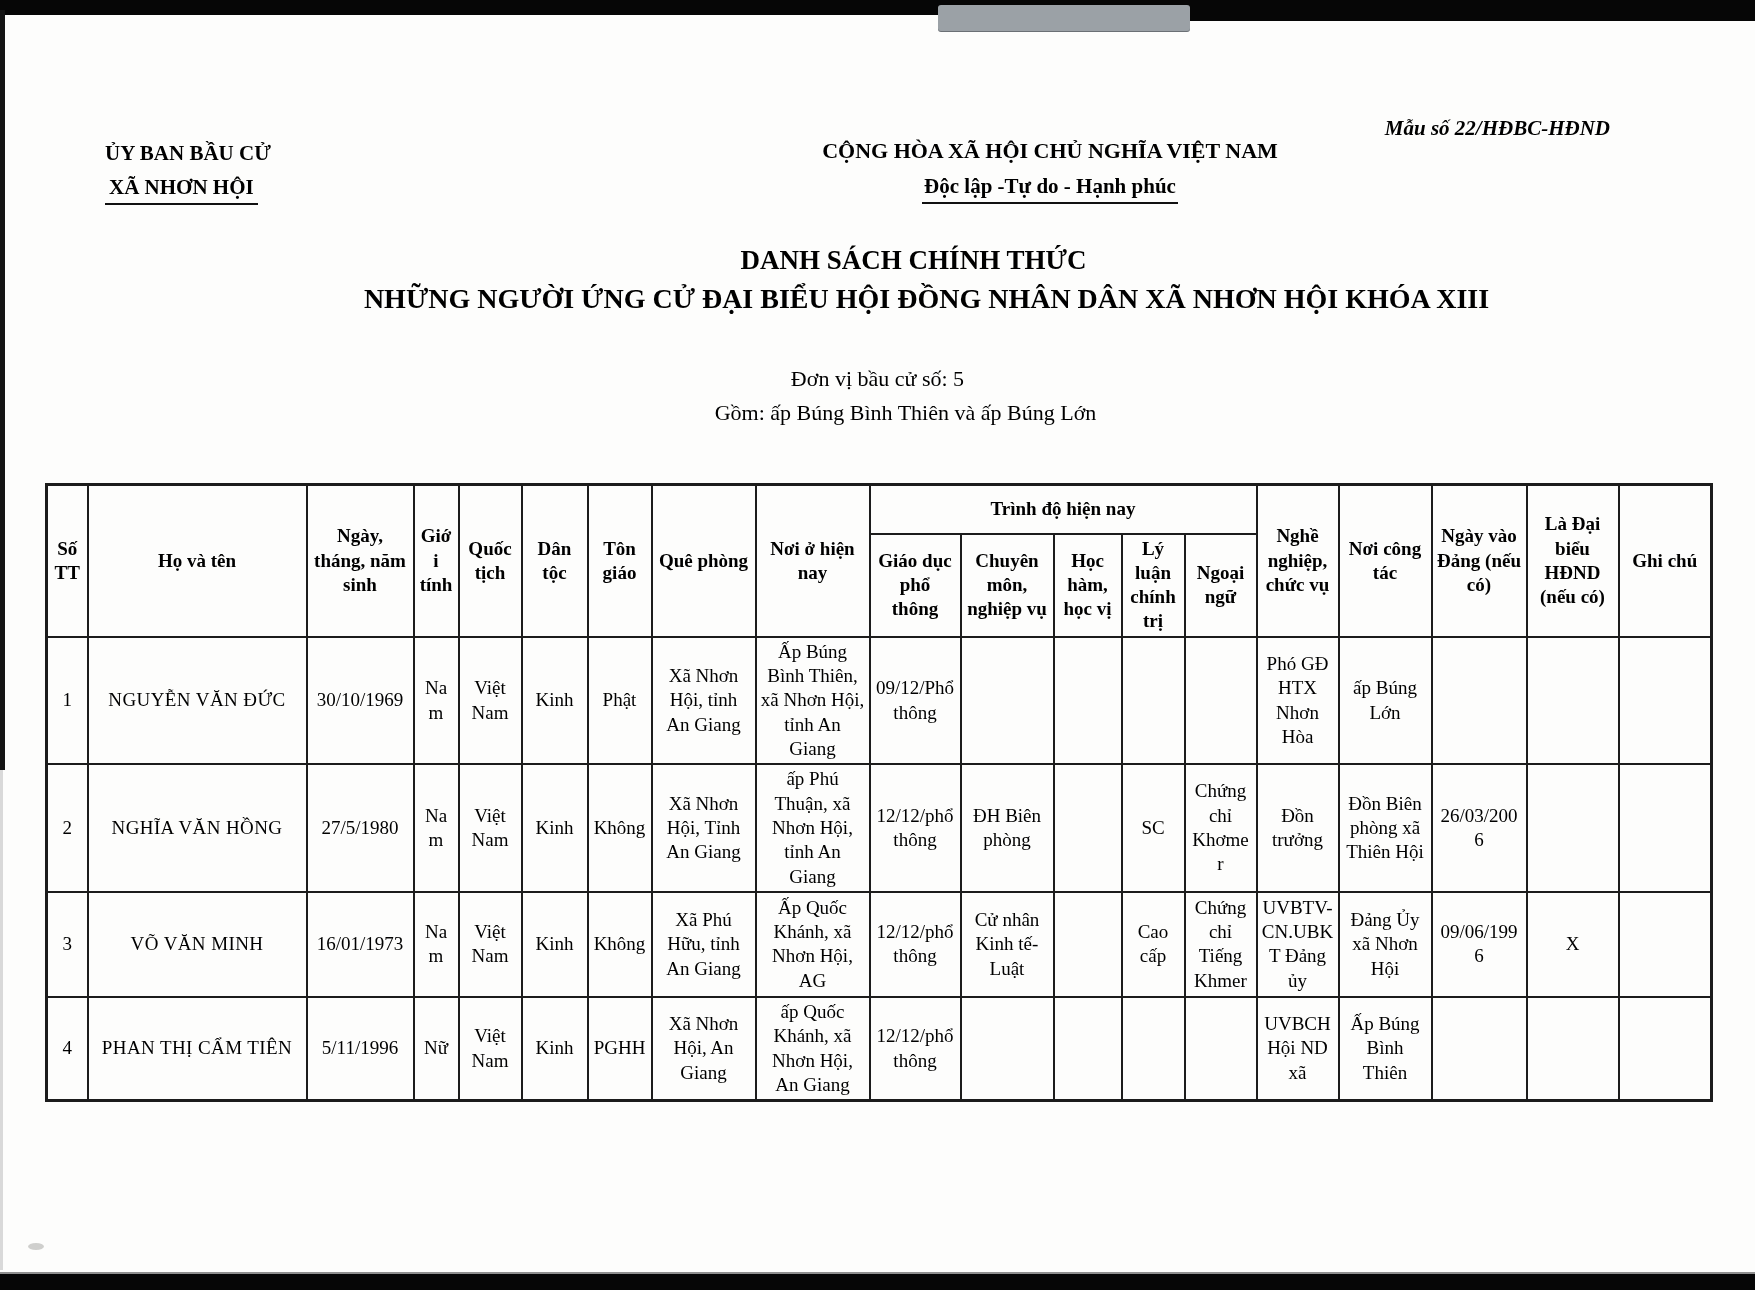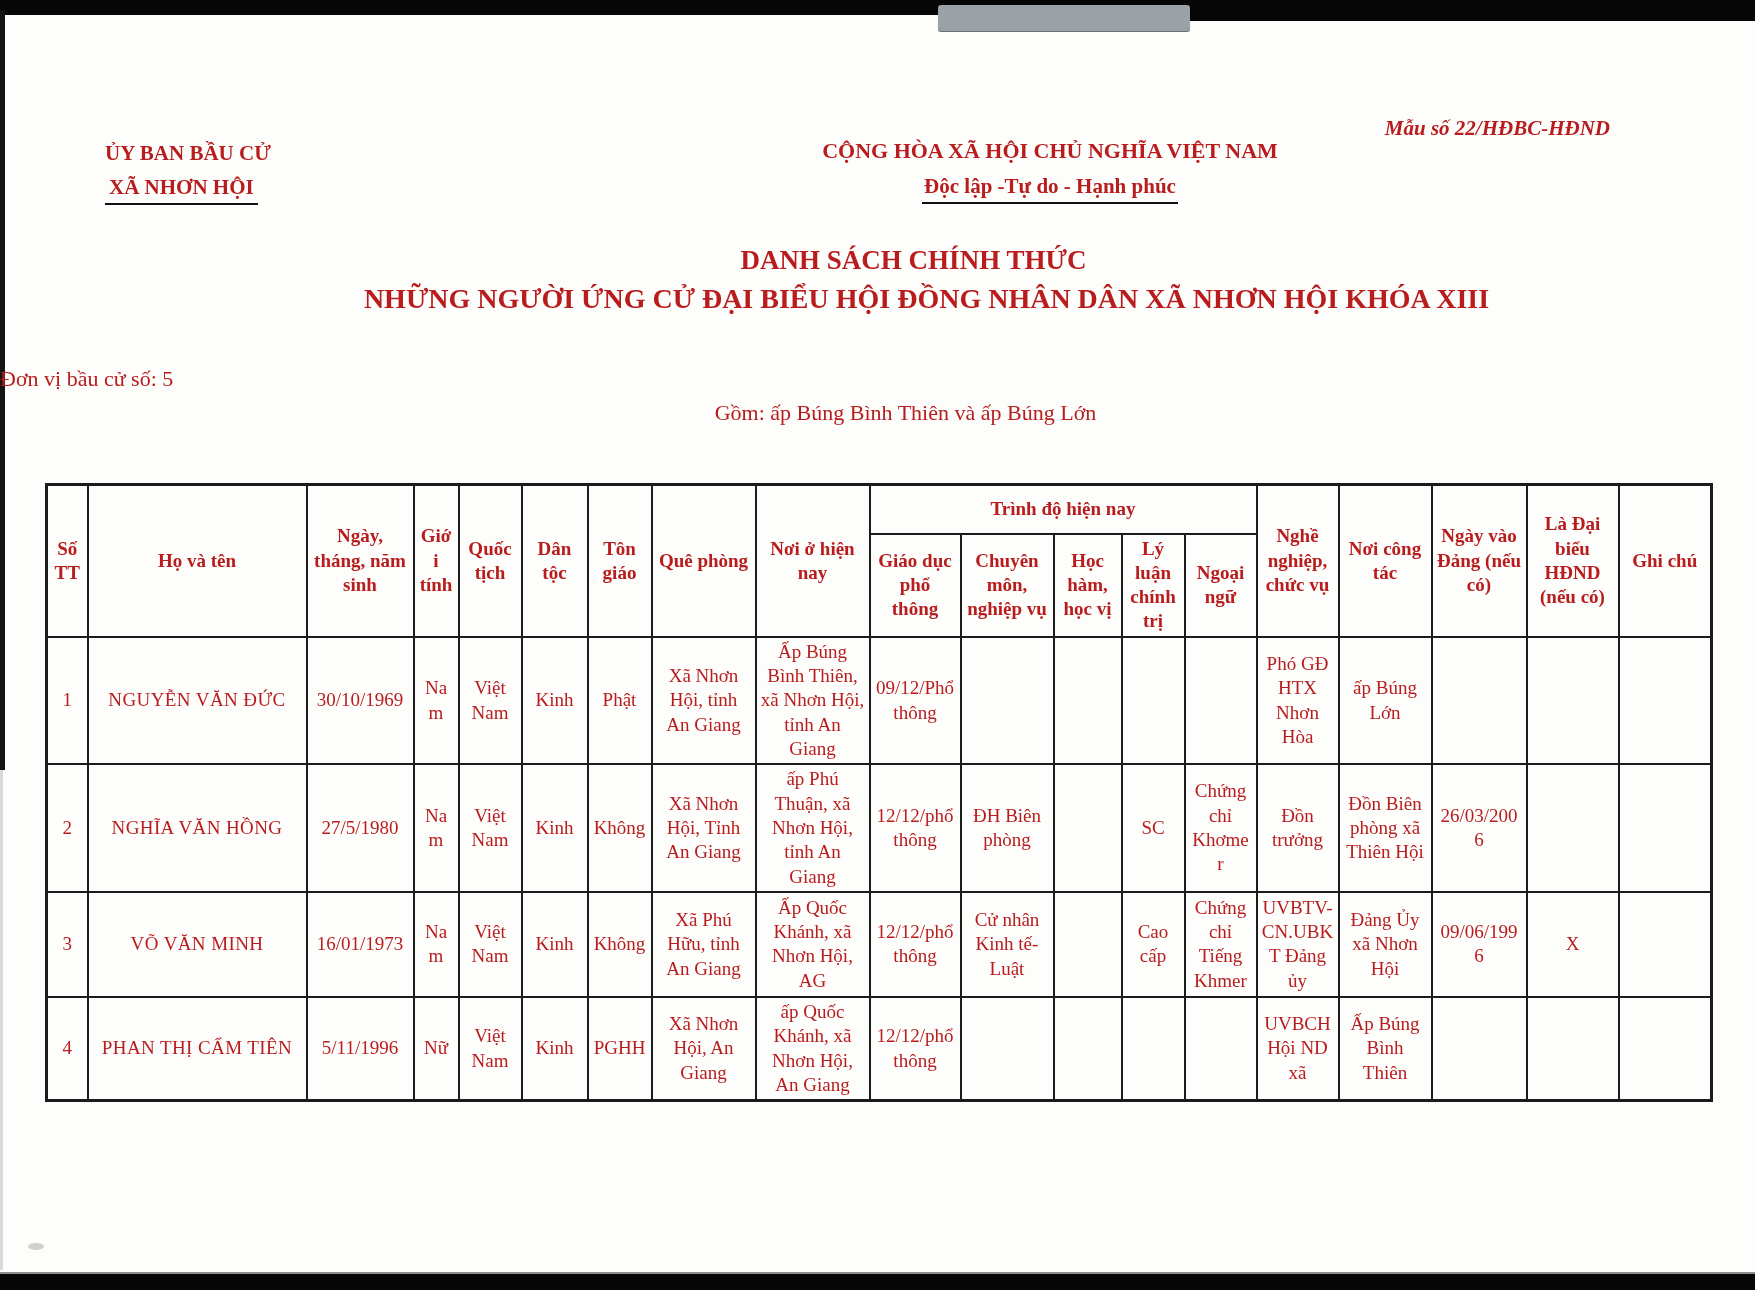--- a/index.html
+++ b/index.html
@@ -2,21 +2,21 @@
 <html><head>
 <meta charset="utf-8">
 <style>
   html,body{margin:0;padding:0;background:#2b2b2b;}
   .page{
     position:relative;
     width:1755px;height:1290px;
     background:#fdfdfc;
     overflow:hidden;
     font-family:"Liberation Serif","DejaVu Serif",serif;
-    color:#b91c1c;
+    color:#000000;
   }
   
   .scan-top{position:absolute;left:0;top:0;width:1755px;height:15px;background:#060606;}
   .scan-top-right{position:absolute;left:1040px;top:0;width:715px;height:21px;background:#060606;border-bottom-left-radius:10px;}
   .scan-tab{position:absolute;left:938px;top:5px;width:252px;height:26px;background:#9ba1a6;border-radius:3px;box-shadow:0 1px 0 #6b7075;}
   .scan-left{position:absolute;left:0;top:10px;width:5px;height:760px;background:#141414;}
   .scan-left-faint{position:absolute;left:0;top:770px;width:3px;height:500px;background:#d9d9d9;}
   .scan-bottom-line{position:absolute;left:0;top:1272px;width:1755px;height:2px;background:#8f8f8f;}
   .scan-bottom{position:absolute;left:0;top:1274px;width:1755px;height:16px;background:#060606;}
   .smudge{position:absolute;left:28px;top:1243px;width:16px;height:7px;background:#c3c3c0;border-radius:50%;opacity:.8;}
@@ -30,21 +30,21 @@
   .issuer .l2 span{display:inline-block;border-bottom:2.5px solid #111;padding:0 4px 5px 4px;}
   .national{position:absolute;left:795px;top:140px;width:510px;text-align:center;font-weight:bold;line-height:1.0;}
   .national .l1{font-size:22px;margin-bottom:14px;}
   .national .l2{font-size:21px;}
   .national .l2 span{display:inline-block;border-bottom:2.5px solid #111;padding:0 2px 5px 2px;}
   
   .title-block{position:absolute;left:0;top:247px;width:1755px;text-align:center;font-weight:bold;line-height:1.0;padding-left:36px;}
   .title-block .t1{font-size:27px;margin-bottom:11px;}
   .title-block .t2{font-size:28px;margin-bottom:11px;margin-left:26px;}
   .title-block .t3{font-size:23px;}
-  .unit-line{position:absolute;left:0;top:366px;width:1755px;font-size:22px;}
+  .unit-line{position:absolute;left:0;top:366px;width:1755px;text-align:center;font-size:22px;}
   .scope-line{position:absolute;left:0;top:400px;width:1755px;text-align:center;font-size:22px;margin-left:28px;}
   
   table.roster{
     position:absolute;left:45px;top:483px;
     width:1665px;
     border-collapse:collapse;table-layout:fixed;
     font-size:19px;line-height:1.28;
   }
   table.roster th,table.roster td{
     border:2px solid #1c1c1c;

